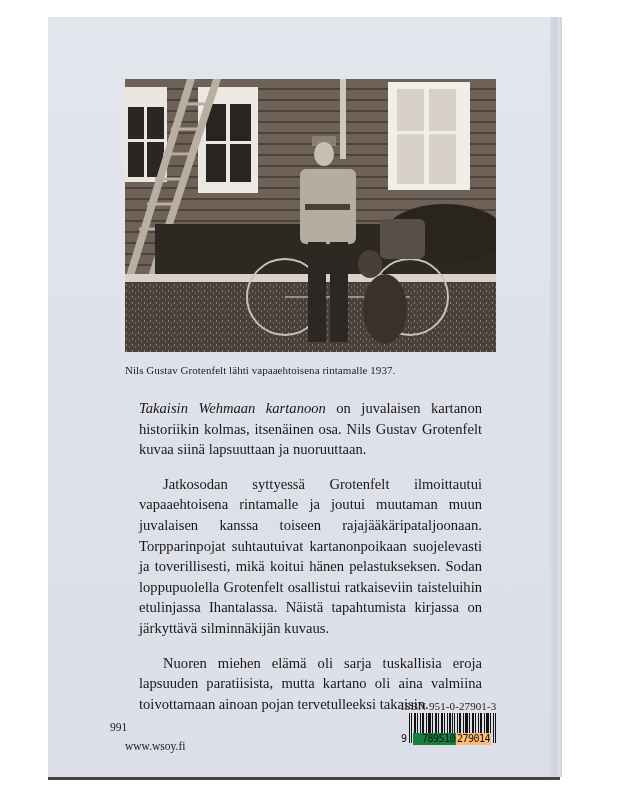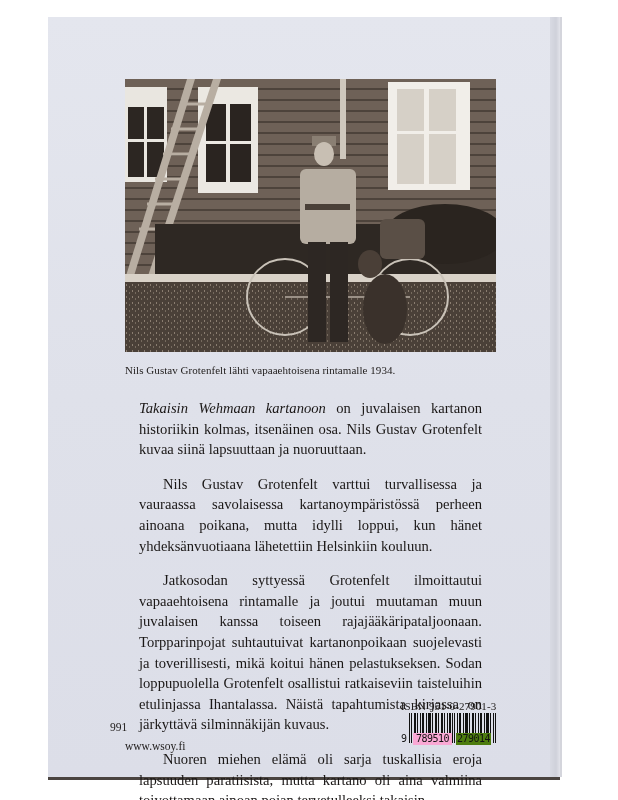--- a/index.html
+++ b/index.html
@@ -48,22 +48,22 @@
   .isbn-text {
     font-size:11px; color:#1f1c1b; text-align:center; letter-spacing:0.1px; padding-right:3px;
   }
   .barcode { position:relative; height:30px; margin-top:1px; }
   .barcode-bars { position:absolute; left:10px; top:0; width:90px; height:30px; }
   .barcode-digits {
     position:absolute; left:0; top:20px; width:102px; font-family:"DejaVu Sans Mono", monospace;
     font-size:10px; color:#111; line-height:12px;
   }
   .barcode-digits .first { position:absolute; left:2px; top:0; }
-  .barcode-digits .g1 { position:absolute; left:14px; top:0; background:#f9a8d4; padding:0 3px; letter-spacing:-0.5px;}
-  .barcode-digits .g2 { position:absolute; left:57px; top:0; background:#4d7c0f; padding:0 1px; letter-spacing:-0.5px;}
+  .barcode-digits .g1 { position:absolute; left:14px; top:0; background:#15803d; padding:0 9px; letter-spacing:-0.5px;}
+  .barcode-digits .g2 { position:absolute; left:57px; top:0; background:#fdba74; padding:0 1px; letter-spacing:-0.5px;}
 </style>
 </head>
 <body>
 
 <div class="cover">
   <div class="cover-spine-edge"></div>
   <div class="cover-bottom-edge"></div>
 </div>
 
 <div class="photo" title="Sepia photograph of a young soldier standing in front of a wooden house with a bicycle and a dog">
@@ -128,25 +128,24 @@
     <rect x="175" y="90" width="56" height="75" rx="6" fill="#b6ada1"></rect>
     <rect x="180" y="125" width="45" height="6" fill="#4a4038"></rect>
     <rect x="183" y="163" width="18" height="100" fill="#2d2723"></rect>
     <rect x="205" y="163" width="18" height="100" fill="#2d2723"></rect>
 
     <ellipse cx="260" cy="230" rx="22" ry="35" fill="#3a312b"></ellipse>
     <ellipse cx="245" cy="185" rx="12" ry="14" fill="#4a3f37"></ellipse>
   </svg>
 </div>
 
-<div class="caption">Nils Gustav Grotenfelt lähti vapaaehtoisena rintamalle 1934.</div>
+<div class="caption">Nils Gustav Grotenfelt lähti vapaaehtoisena rintamalle 1937.</div>
 
 <div class="blurb">
   <p><span class="title-italic">Takaisin Wehmaan kartanoon</span><span> on juvalaisen kartanon historiikin kolmas, itsenäinen osa. Nils Gustav Grotenfelt kuvaa siinä lapsuuttaan ja nuoruuttaan.</span></p>
-  <p class="indent">Nils Gustav Grotenfelt varttui turvallisessa ja vauraassa savolaisessa kartanoympäristössä perheen ainoana poikana, mutta idylli loppui, kun hänet yhdeksänvuotiaana lähetettiin Helsinkiin kouluun.</p>
   <p class="indent">Jatkosodan syttyessä Grotenfelt ilmoittautui vapaaehtoisena rintamalle ja joutui muutaman muun juvalaisen kanssa toiseen rajajääkäripataljoonaan. Torpparinpojat suhtautuivat kartanonpoikaan suojelevasti ja toverillisesti, mikä koitui hänen pelastukseksen. Sodan loppupuolella Grotenfelt osallistui ratkaiseviin taisteluihin etulinjassa Ihantalassa. Näistä tapahtumista kirjassa on järkyttävä silminnäkijän kuvaus.</p>
   <p class="indent">Nuoren miehen elämä oli sarja tuskallisia eroja lapsuuden paratiisista, mutta kartano oli aina valmiina toivottamaan ainoan pojan tervetulleeksi takaisin.</p>
 </div>
 
 <div class="code">991</div>
 <div class="url">www.wsoy.fi</div>
 
 <div class="isbn-block">
   <div class="isbn-text">ISBN 951-0-27901-3</div>
   <div class="barcode">

